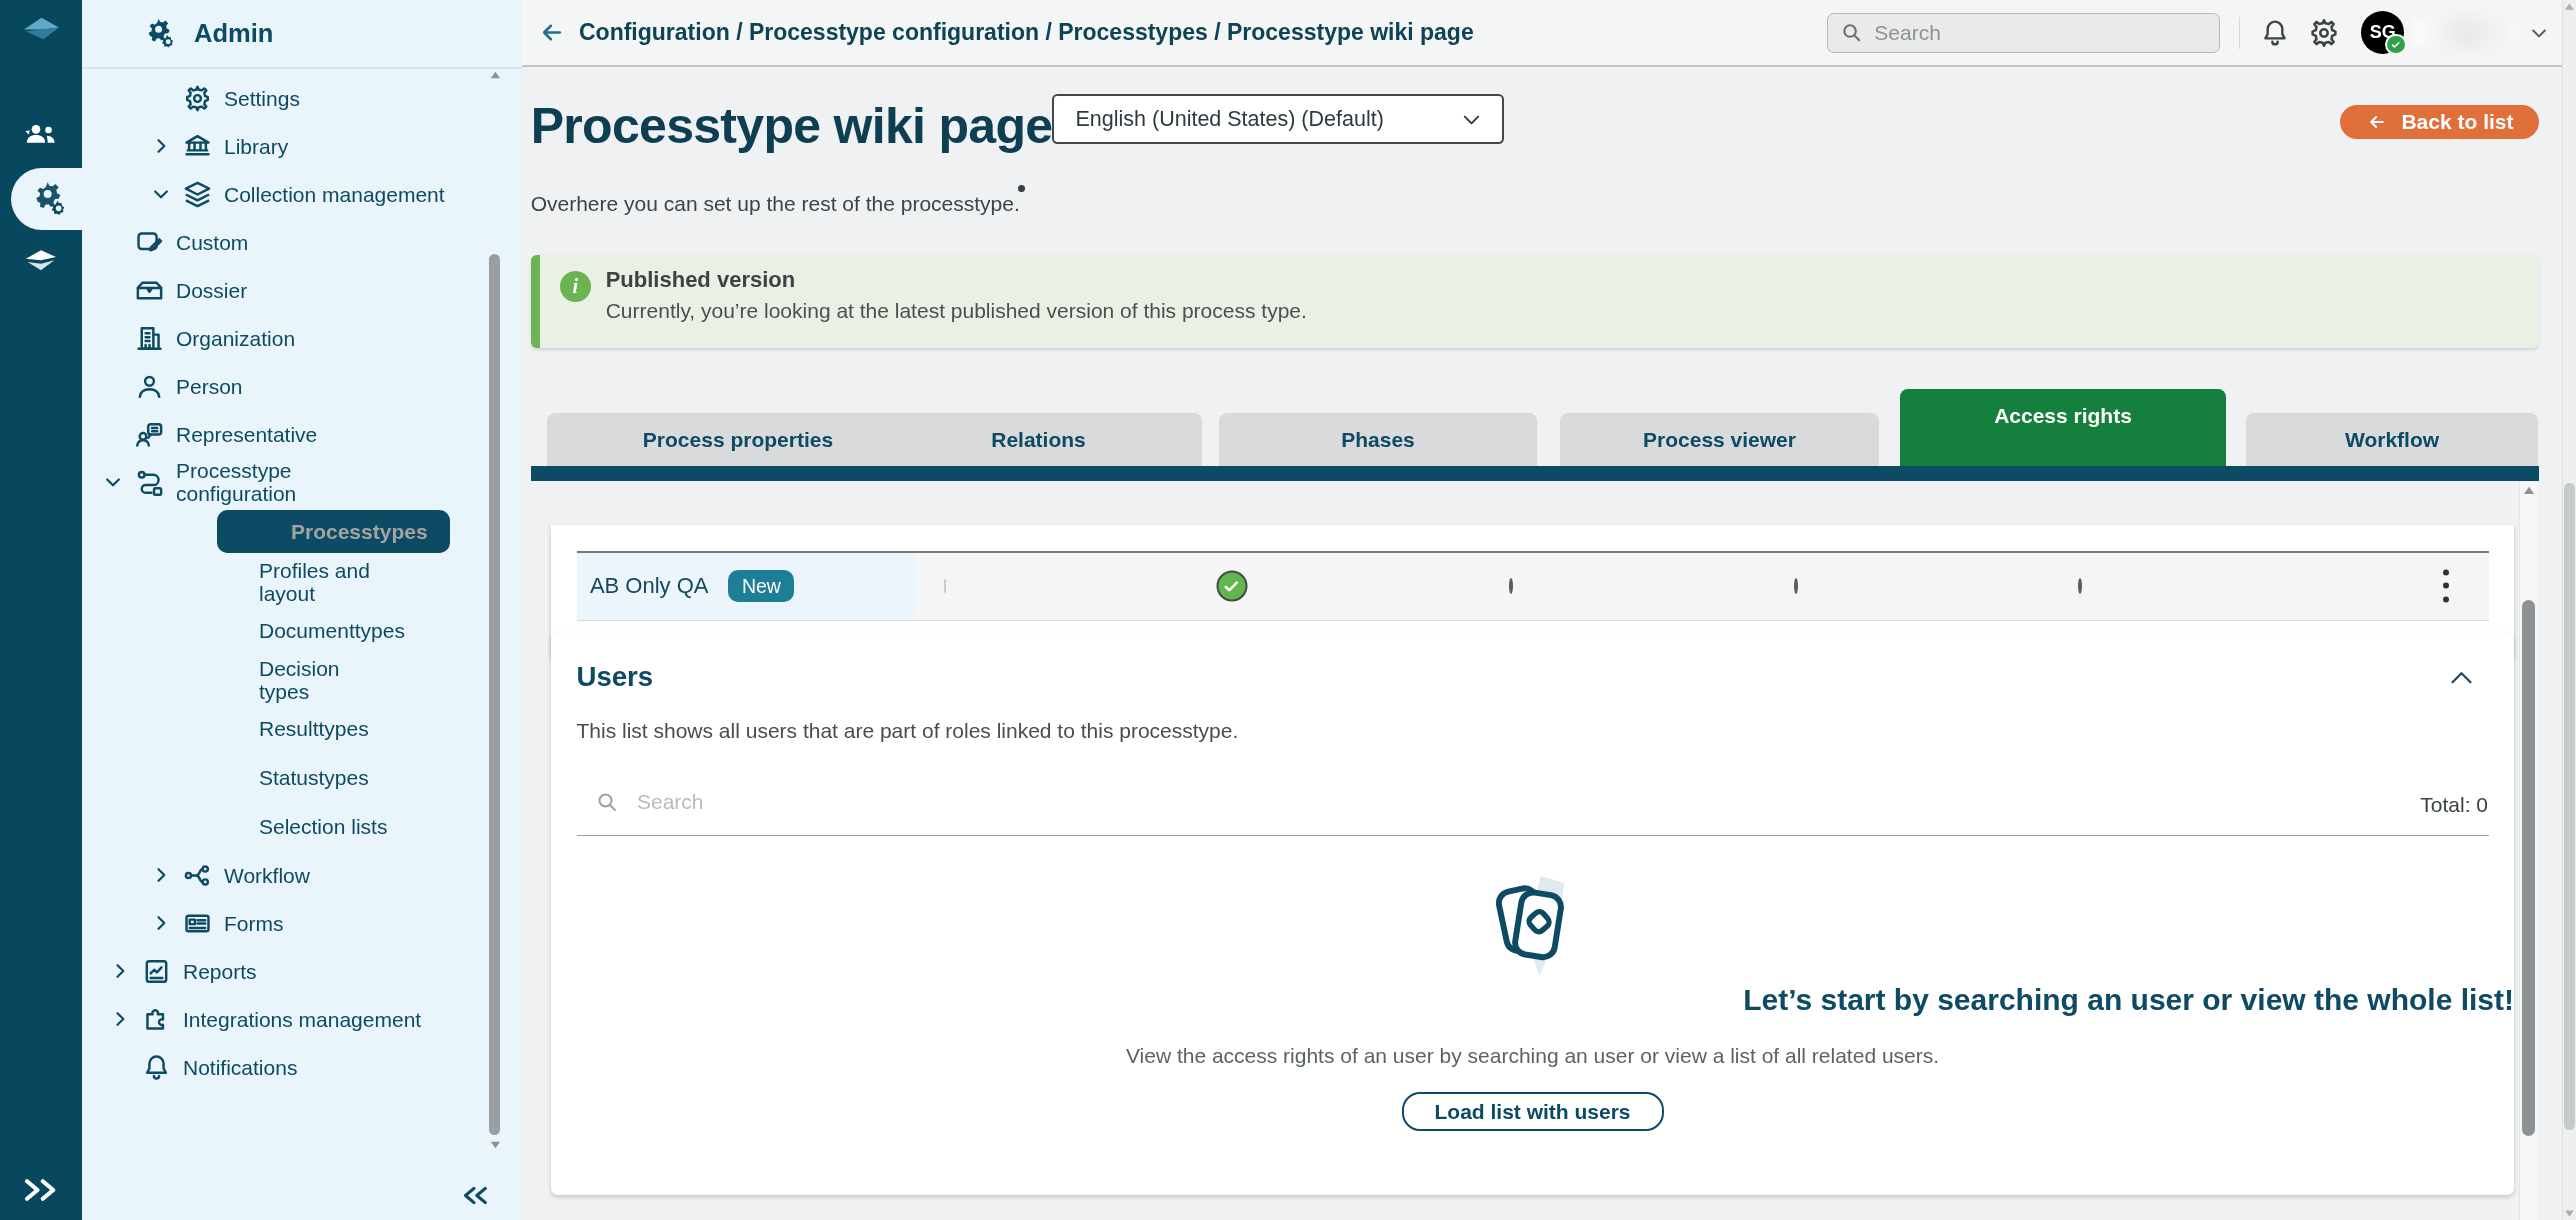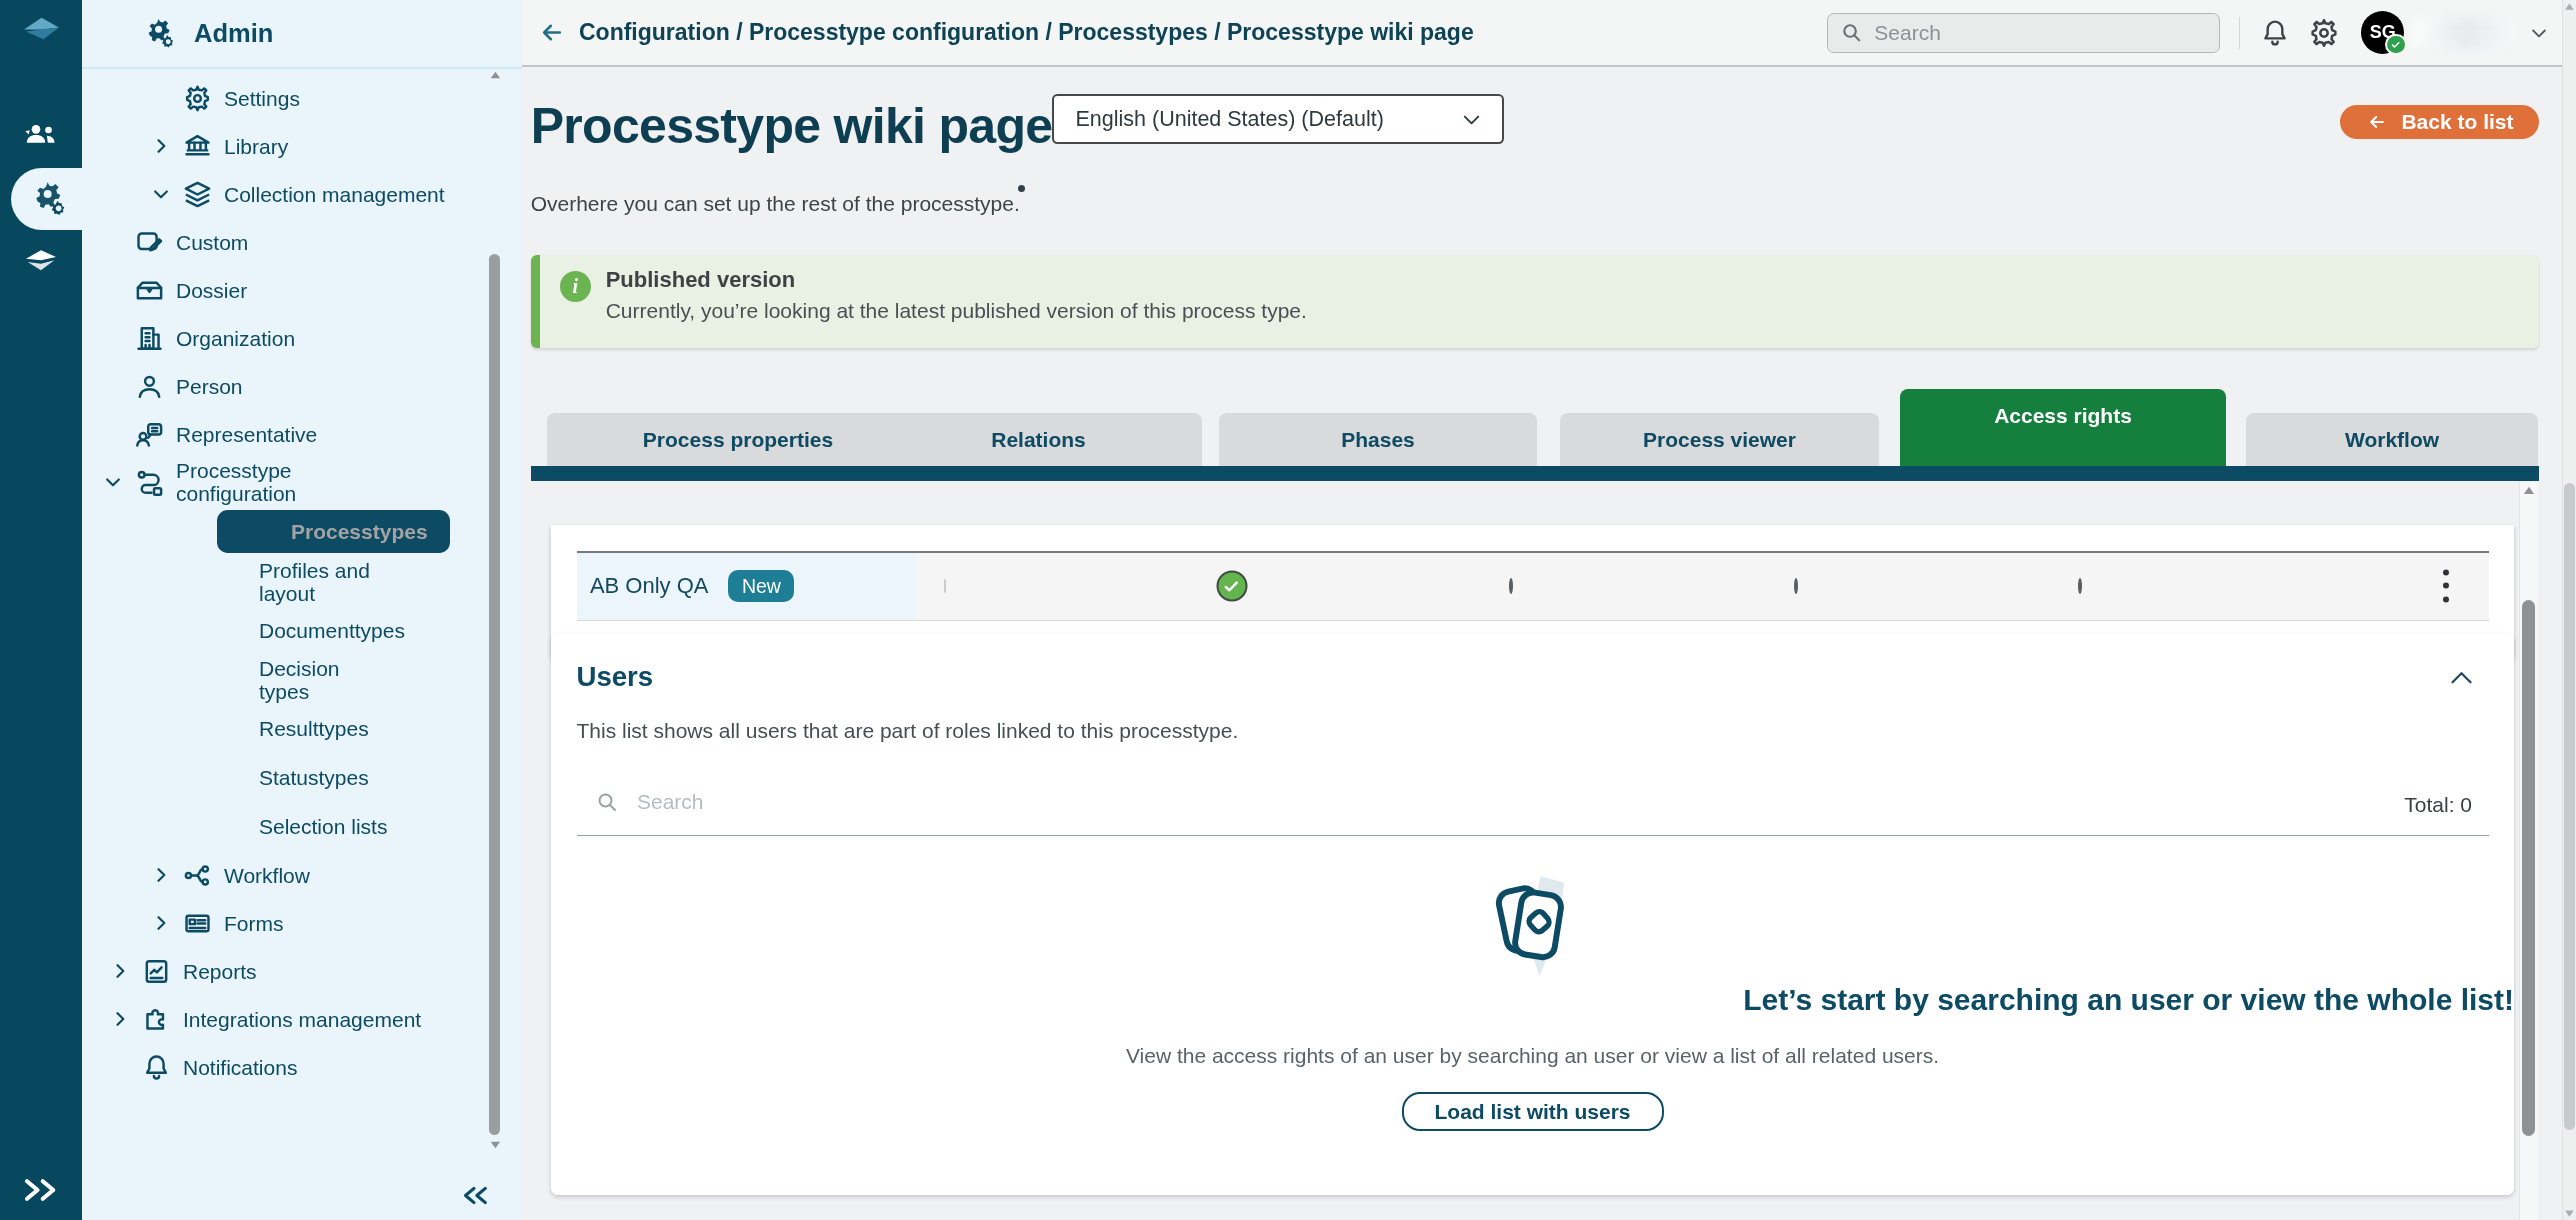--- a/index.html
+++ b/index.html
@@ -91,21 +91,21 @@
   .kebab i{width:6px;height:6px;border-radius:50%;background:#2f3335;}
 
   
   .panel2{position:absolute;left:29px;top:566px;width:1963px;height:562px;background:#fff;border-radius:6.7px;box-shadow:0 2px 4.7px rgba(0,0,0,.18);}
   .users-heading{position:absolute;left:25.5px;top:28px;font-size:27.6px;font-weight:bold;color:#0d4a63;}
   .users-collapse{position:absolute;right:39px;top:34px;color:#23495c;cursor:pointer;}
   .users-desc{position:absolute;left:25.5px;top:86px;font-size:21px;color:#464e51;}
   .users-search{position:absolute;left:44px;top:156px;display:flex;align-items:center;gap:16px;color:#9aa0a3;}
   .users-search input{border:none;outline:none;background:transparent;font-size:21px;color:#4b5154;width:336px;font-family:inherit;}
   .users-search input::placeholder{color:#b7bcbe;}
-  .users-total{position:absolute;right:42px;top:160px;font-size:21px;color:#3a4143;margin-left:47px;}
+  .users-total{position:absolute;right:26px;top:160px;font-size:21px;color:#3a4143;margin-left:47px;}
   .users-divider{position:absolute;left:25.5px;right:25.5px;top:202px;height:1.3px;background:#9aa0a2;}
   .empty-icon{position:absolute;left:50%;top:239px;transform:translateX(-50%);}
   .empty-headline{position:absolute;left:0;right:0;top:350px;text-align:right;font-size:30px;font-weight:bold;color:#0d4a63;}
   .empty-desc{position:absolute;left:0;right:0;top:411px;text-align:center;font-size:21px;color:#596367;}
   .load-btn{position:absolute;left:50%;top:459px;transform:translateX(-50%);height:35px;border:2px solid #0d4a63;border-radius:18px;background:#fff;display:flex;align-items:center;padding:0 31px;font-size:21px;font-weight:bold;color:#0d4a63;white-space:nowrap;cursor:pointer;}
 
   
   .inner-scrollbar{position:absolute;left:1997px;top:415px;width:17.5px;height:788px;background:#f6f7f7;border-left:0.7px solid #e2e4e5;}
   .inner-scrollbar .arr{position:absolute;left:2.7px;color:#8d9194;}
   .inner-thumb{position:absolute;left:2px;top:118px;width:13.4px;height:536px;background:#8e9294;border-radius:6.7px;}

